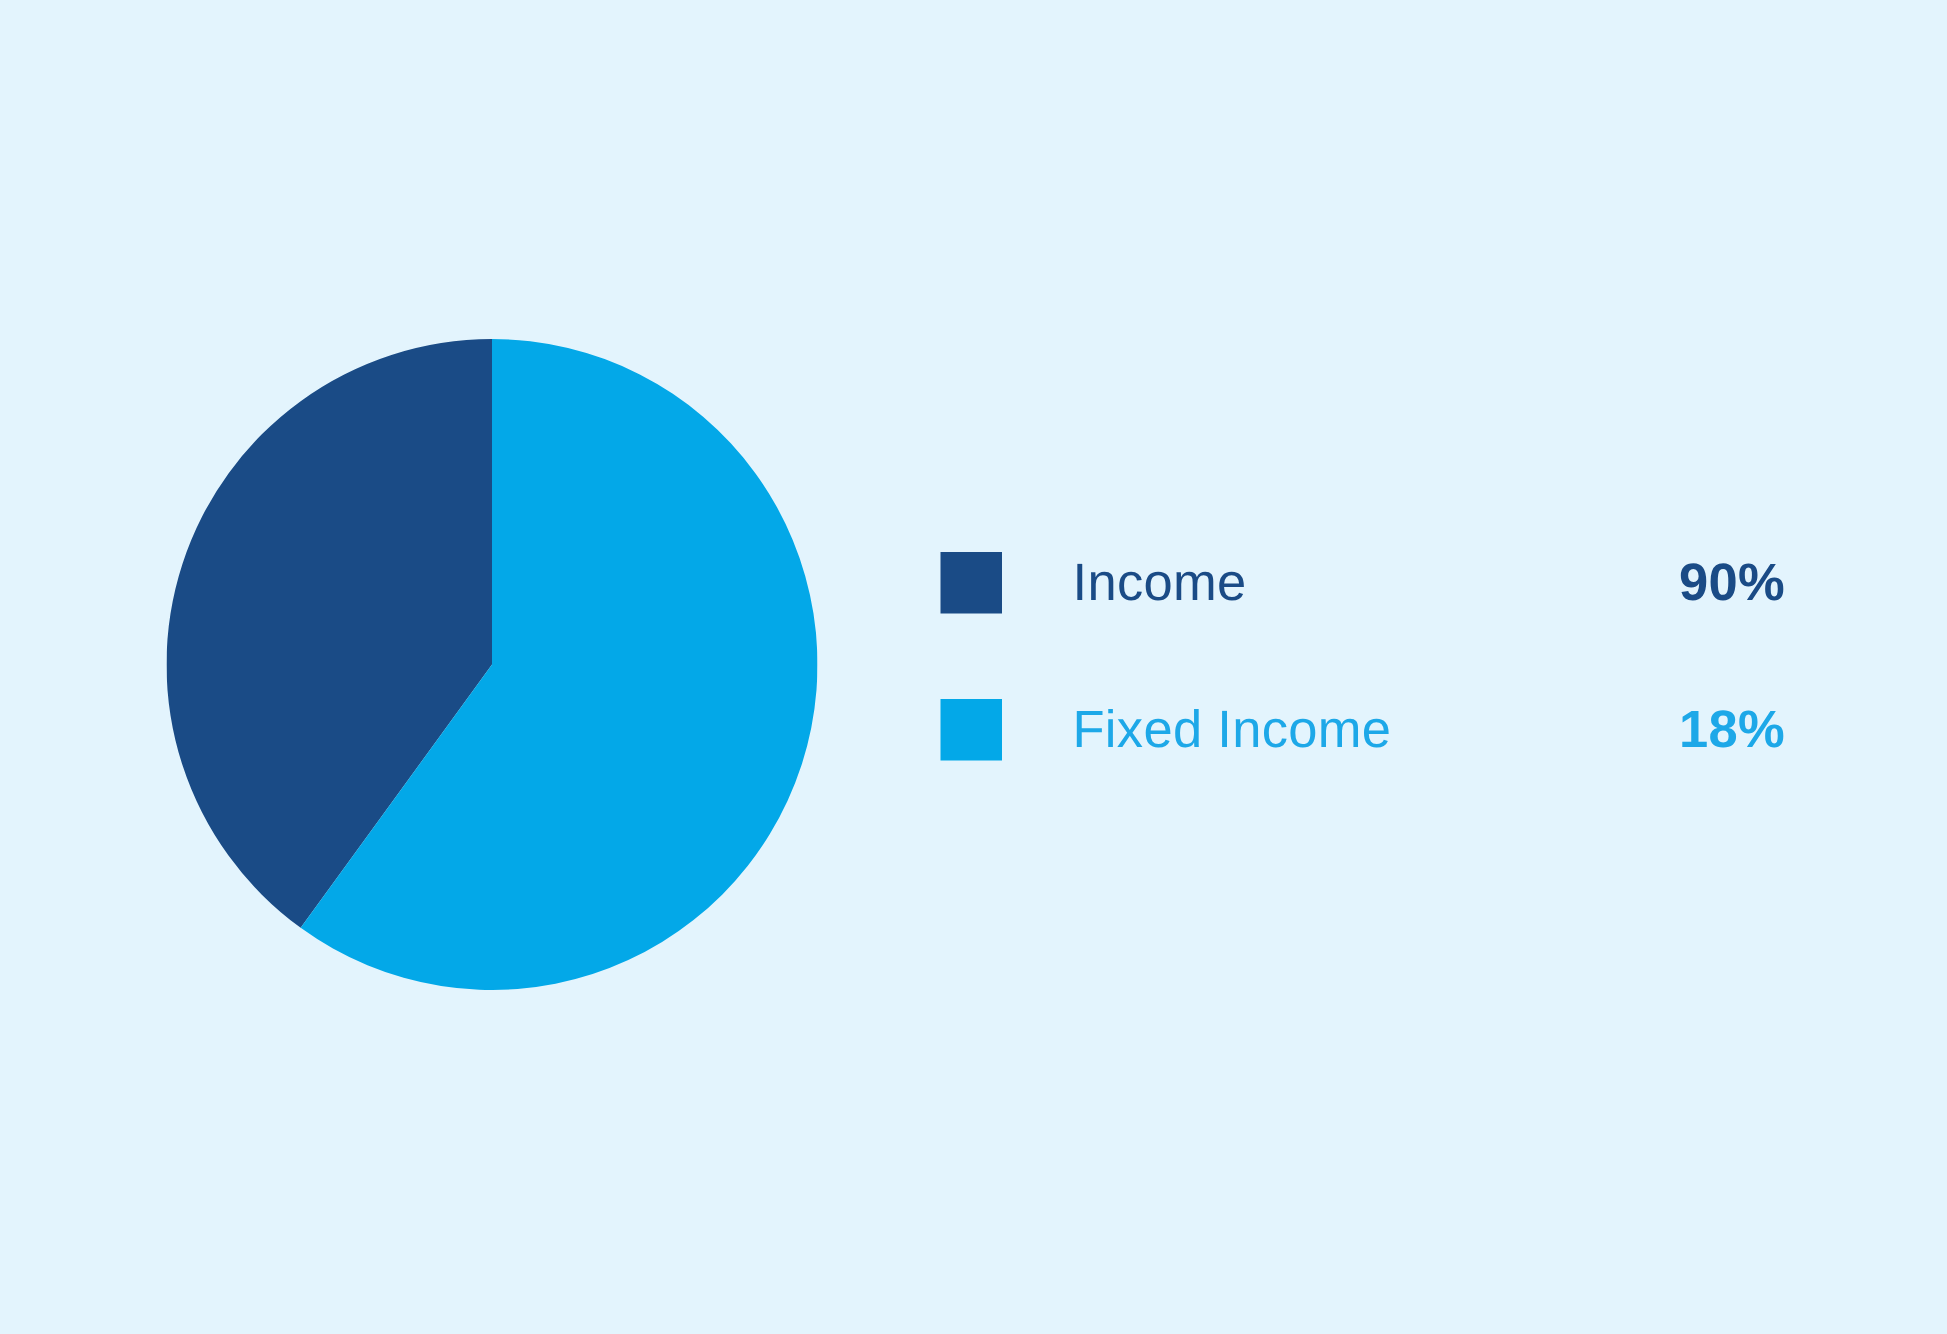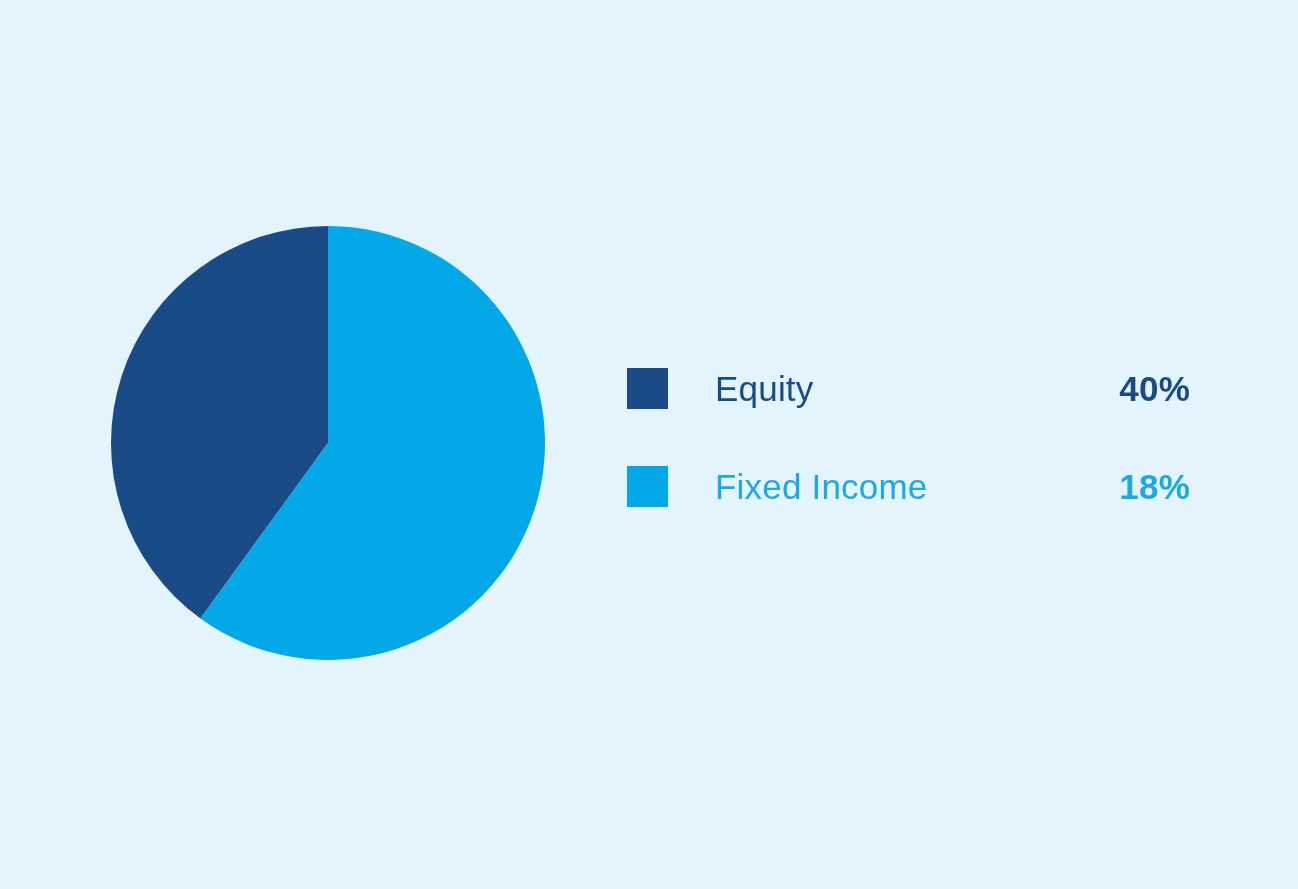--- a/index.html
+++ b/index.html
@@ -86,22 +86,22 @@
           <path d="M 217 217 L 89.451 392.557 A 217 217 0 0 1 217.000 0.000 Z" fill="#1a4b86"></path>
           <path d="M 217 217 L 217.000 0.000 A 217 217 0 1 1 89.451 392.557 Z" fill="#03a8e8"></path>
         </g>
     </svg>
   </div>
 
   <div id="legend">
 
     <div class="legend-row">
       <span class="legend-swatch" style="background: rgb(26, 75, 134);"></span>
-      <span class="legend-label" style="color: rgb(26, 75, 134);">Equity</span>
-      <span class="legend-value" style="color: rgb(26, 75, 134);">40%</span>
+      <span class="legend-label" style="color: rgb(26, 75, 134);">Income</span>
+      <span class="legend-value" style="color: rgb(26, 75, 134);">90%</span>
     </div>
 
     <div class="legend-row">
       <span class="legend-swatch" style="background: rgb(3, 168, 232);"></span>
       <span class="legend-label" style="color: rgb(29, 168, 232);">Fixed Income</span>
       <span class="legend-value" style="color: rgb(29, 168, 232);">18%</span>
     </div>
 
   </div>
 </div>

